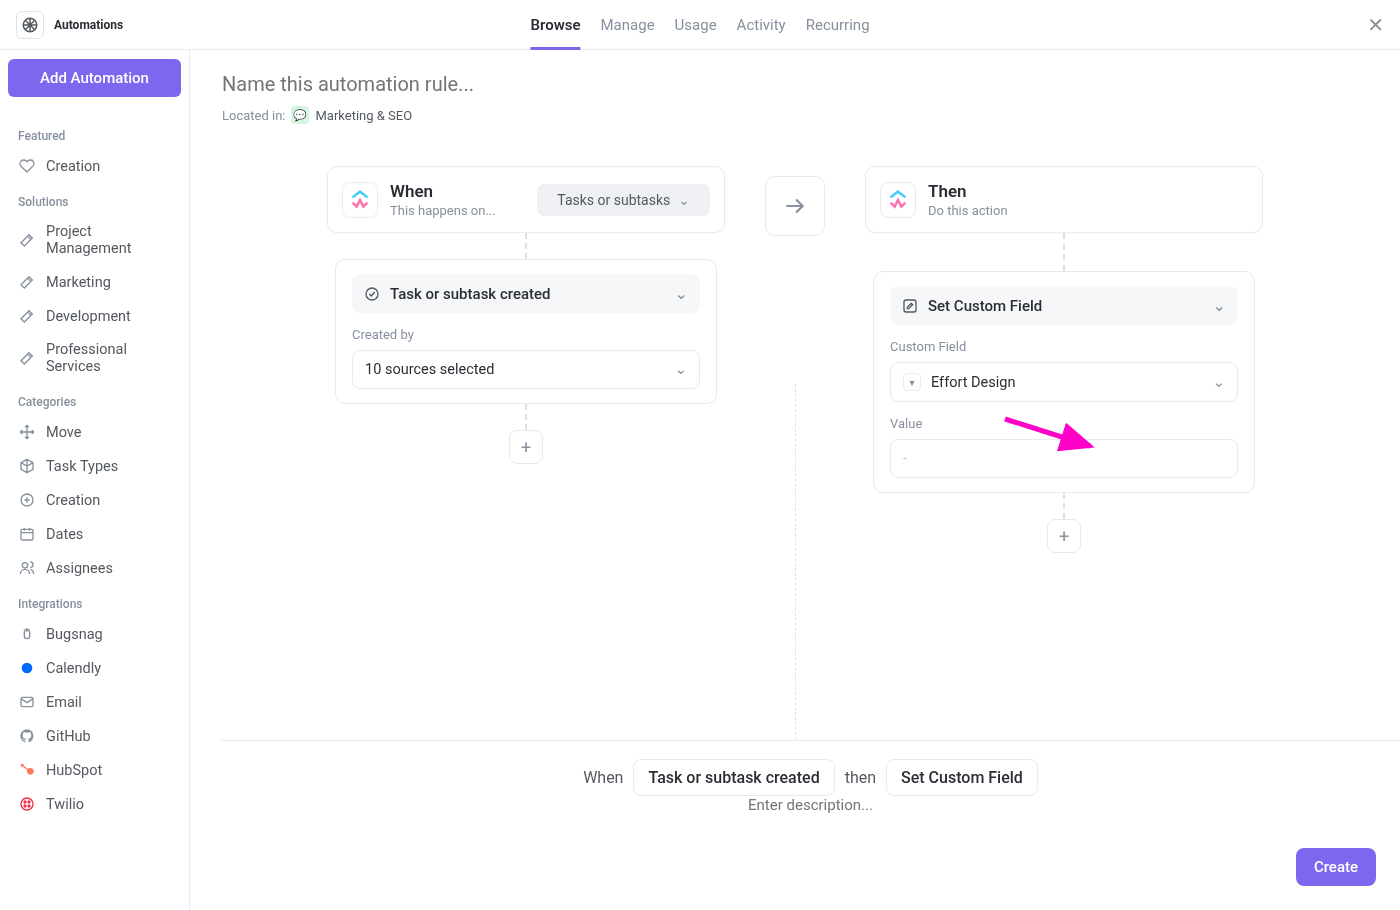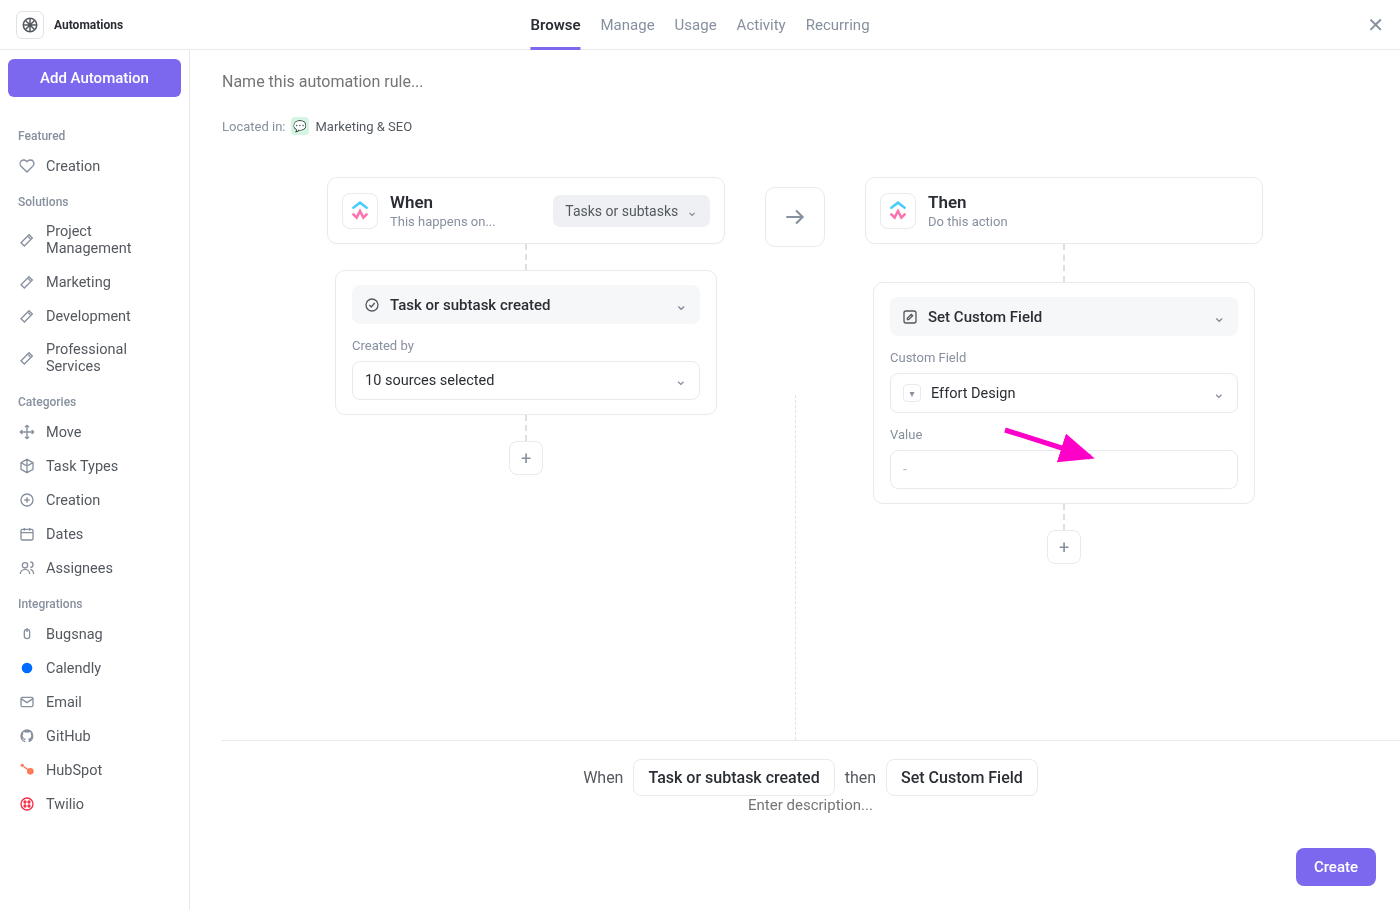--- a/index.html
+++ b/index.html
@@ -12,33 +12,33 @@
 .tab.active{color:#2a2e34;font-weight:600;border-bottom-color:#7b68ee}
 .close-x{position:absolute;right:16px;font-size:20px;color:#87909e;cursor:pointer}
 .main{display:flex;height:860px}
 .sidebar{width:190px;border-right:1px solid #e8eaed;padding:9px 8px;overflow-y:auto}
 .add-btn{width:100%;background:#7b68ee;color:#fff;border:none;border-radius:6px;padding:10px;font-size:15px;font-weight:500;cursor:pointer;margin-bottom:20px}
 .section-label{font-size:12px;color:#87909e;font-weight:500;padding:6px 10px;margin-top:6px}
 .side-item{display:flex;align-items:center;gap:10px;padding:8px 10px;font-size:14.5px;color:#54595f;cursor:pointer;border-radius:6px}
 .side-icon{width:18px;height:18px;display:flex;align-items:center;justify-content:center;color:#87909e;flex-shrink:0}
 .content{flex:1;position:relative;display:flex;flex-direction:column}
 .name-area{padding:22px 32px 12px}
-.name-input{font-size:16px;color:#b9bec7;border:none;outline:none;width:100%;background:transparent}
-.located{display:flex;align-items:center;gap:6px;margin-top:26px;font-size:13px;color:#87909e}
+.name-input{font-size:20px;color:#b9bec7;border:none;outline:none;width:100%;background:transparent}
+.located{display:flex;align-items:center;gap:6px;margin-top:10px;font-size:13px;color:#87909e}
 .loc-badge{width:18px;height:18px;border-radius:4px;background:#d5f5e3;display:inline-flex;align-items:center;justify-content:center;font-size:11px}
 .canvas{flex:1;position:relative;padding:30px 0;overflow:hidden}
 .flow{display:flex;align-items:flex-start;justify-content:center;gap:0}
 .col{width:398px;display:flex;flex-direction:column;align-items:center}
 .card{width:398px;background:#fff;border:1px solid #e8eaed;border-radius:10px;padding:14px;box-shadow:0 1px 2px rgba(0,0,0,0.02)}
 .card-head{display:flex;align-items:center;gap:12px}
 .cu-icon{width:36px;height:36px;border:1px solid #e8eaed;border-radius:8px;display:flex;align-items:center;justify-content:center}
 .cu-logo{width:20px;height:20px}
 .card-title{font-size:17px;font-weight:600}
 .card-sub{font-size:13px;color:#87909e;margin-top:2px}
-.scope-pill{margin-left:auto;background:#eef0f3;border-radius:7px;padding:8px 12px;display:flex;align-items:center;gap:8px;font-size:14px;color:#54595f;cursor:pointer}
+.scope-pill{margin-left:auto;background:#eef0f3;border-radius:7px;padding:8px 20px;display:flex;align-items:center;gap:8px;font-size:14px;color:#54595f;cursor:pointer}
 .sub-card{width:382px;background:#fff;border:1px solid #e8eaed;border-radius:10px;padding:14px 16px;margin-top:0}
 .trigger-row{display:flex;align-items:center;justify-content:space-between;background:#f6f7f9;border-radius:8px;padding:10px 12px;cursor:pointer}
 .trigger-left{display:flex;align-items:center;gap:10px;font-size:15px;font-weight:500}
 .field-label{font-size:13px;color:#87909e;margin:14px 0 8px}
 .select-box{border:1px solid #e8eaed;border-radius:8px;padding:10px 12px;display:flex;align-items:center;justify-content:space-between;font-size:14.5px;cursor:pointer}
 .select-left{display:flex;align-items:center;gap:10px}
 .mini-icon{width:18px;height:18px;border:1px solid #e8eaed;border-radius:4px;display:flex;align-items:center;justify-content:center;font-size:10px;color:#87909e}
 .dashline{border-left:2px dashed #dcdfe4;height:26px}
 .add-node{width:34px;height:34px;border:1px solid #e8eaed;border-radius:8px;display:flex;align-items:center;justify-content:center;font-size:18px;color:#87909e;cursor:pointer;background:#fff}
 .arrow-box{width:60px;height:60px;border:1px solid #e8eaed;border-radius:10px;display:flex;align-items:center;justify-content:center;margin:10px 40px 0;align-self:flex-start}

